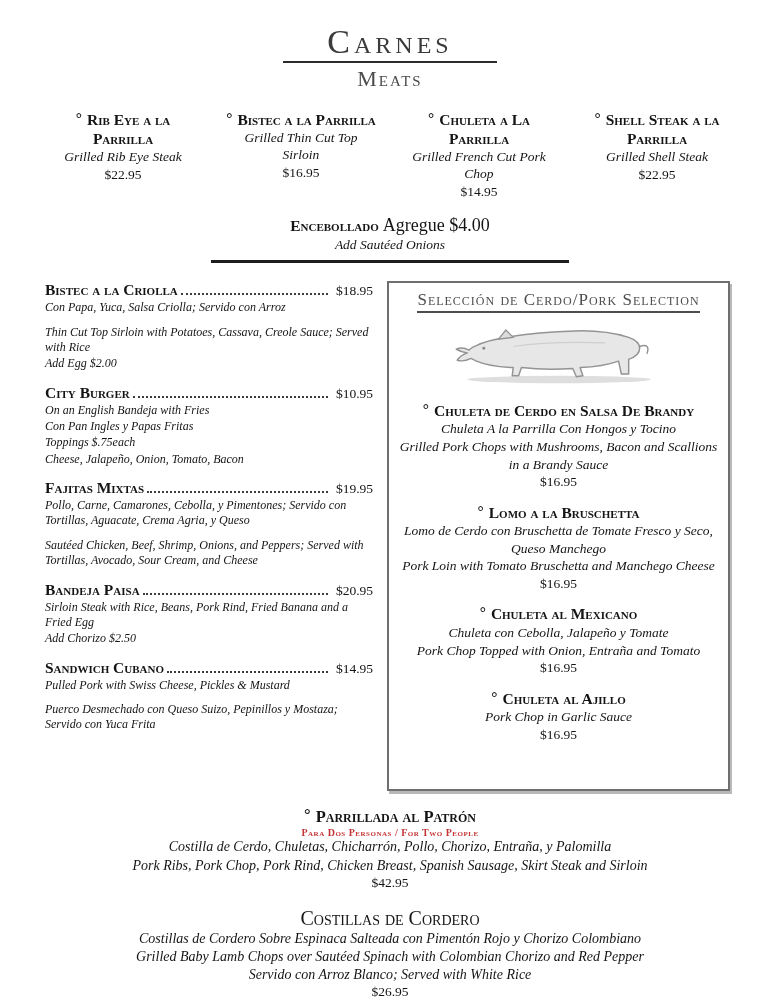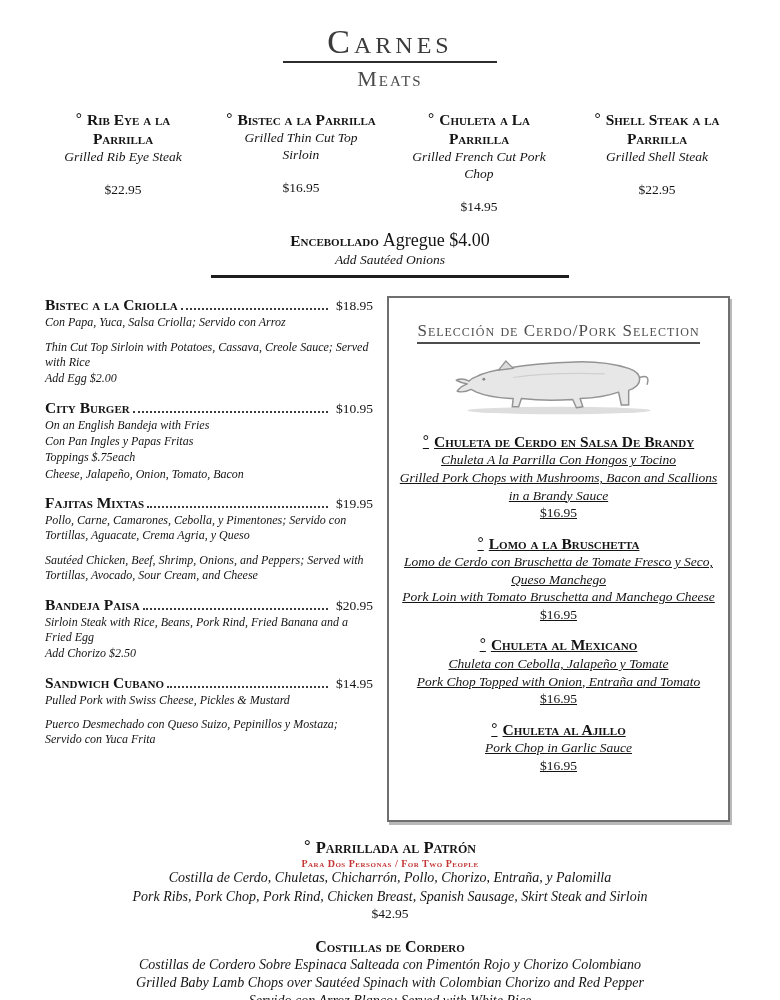--- a/index.html
+++ b/index.html
@@ -19,21 +19,21 @@
   .hdr-rule{width:214px;border:0;border-top:2px solid #2c2c2c;margin:1px auto 3px;}
   .hdr-sub{font-size:22px;font-variant:small-caps;letter-spacing:2px;color:#4a4a4a;}
 
   .bullet{font-weight:bold;font-size:1.0em;margin-right:5px;vertical-align:2px;}
 
   
   .grill-row{display:flex;justify-content:center;gap:26px;margin-top:16px;}
   .gcol{width:152px;text-align:center;}
   .gname{font-weight:bold;font-variant:small-caps;font-size:15.5px;line-height:1.25;}
   .gdesc{font-style:italic;font-size:13.5px;line-height:1.25;margin-top:1px;}
-  .gprice{font-size:13.5px;margin-top:16px;}
+  .gprice{font-size:13.5px;margin-top:1px;}
 
   
   .enceb{text-align:center;margin-top:15px;}
   .enceb-name{font-weight:bold;font-variant:small-caps;font-size:15.5px;}
   .enceb-extra{font-size:18px;}
   .enceb-desc{font-style:italic;font-size:13.5px;margin-top:1px;}
   .enceb-rule{width:358px;border:0;border-top:3px solid #1d1d1d;margin:7px auto 0;}
 
   
   .main{display:flex;gap:14px;padding:0 50px 0 45px;margin-top:18px;}
@@ -42,41 +42,41 @@
   .lrow{display:flex;align-items:baseline;}
   .lname{font-weight:bold;font-variant:small-caps;font-size:15.5px;white-space:nowrap;}
   .leader{flex:1 1 auto;min-width:12px;border-bottom:2px dotted #3c3c3c;margin:0 8px 4px 3px;}
   .lprice{font-size:13.5px;}
   .leftcol p{font-style:italic;font-size:12px;line-height:1.28;margin:1px 0 0;}
   .leftcol p.gap{margin-top:9px;}
 
   
   .porkbox{
     flex:1;border:2px solid #6f6f6f;box-shadow:2px 3px 0 #b9b9b9;
-    text-align:center;padding:24px 8px 46px;align-self:flex-start;text-decoration:underline;
+    text-align:center;padding:8px 8px 46px;align-self:flex-start;
   }
   .pork-title{
     display:inline-block;font-variant:small-caps;font-size:17px;letter-spacing:1px;
     color:#4d4d4d;border-bottom:2px solid #4d4d4d;padding-bottom:1px;line-height:1.1;
   }
   .pig-wrap{margin:6px 0 2px;}
   .pitem{margin-top:11px;}
   .pname{font-weight:bold;font-variant:small-caps;font-size:15.5px;line-height:1.2;}
   .pitem p{font-style:italic;font-size:13.5px;line-height:1.3;margin:0;}
   .pprice{font-size:13.5px;line-height:1.3;}
 
   
   .centersec{text-align:center;}
   .parr{margin-top:14px;}
   .parr-name{font-weight:bold;font-variant:small-caps;font-size:16.5px;}
   .parr-people{font-variant:small-caps;font-weight:bold;font-size:10px;letter-spacing:.5px;}
   .centersec p{font-style:italic;font-size:14px;line-height:1.3;margin:0;}
   .secprice{font-size:13.5px;}
   .cord{margin-top:16px;}
-  .cord-name{font-weight:bold;font-variant:small-caps;font-size:16px;}
+  .cord-name{font-weight:normal;font-variant:small-caps;font-size:20px;}
 </style>
 </head>
 <body>
 
 <div class="page">
 
   <div class="hdr">
     <div class="hdr-title">Carnes</div>
     <hr class="hdr-rule">
     <div class="hdr-sub">Meats</div>

